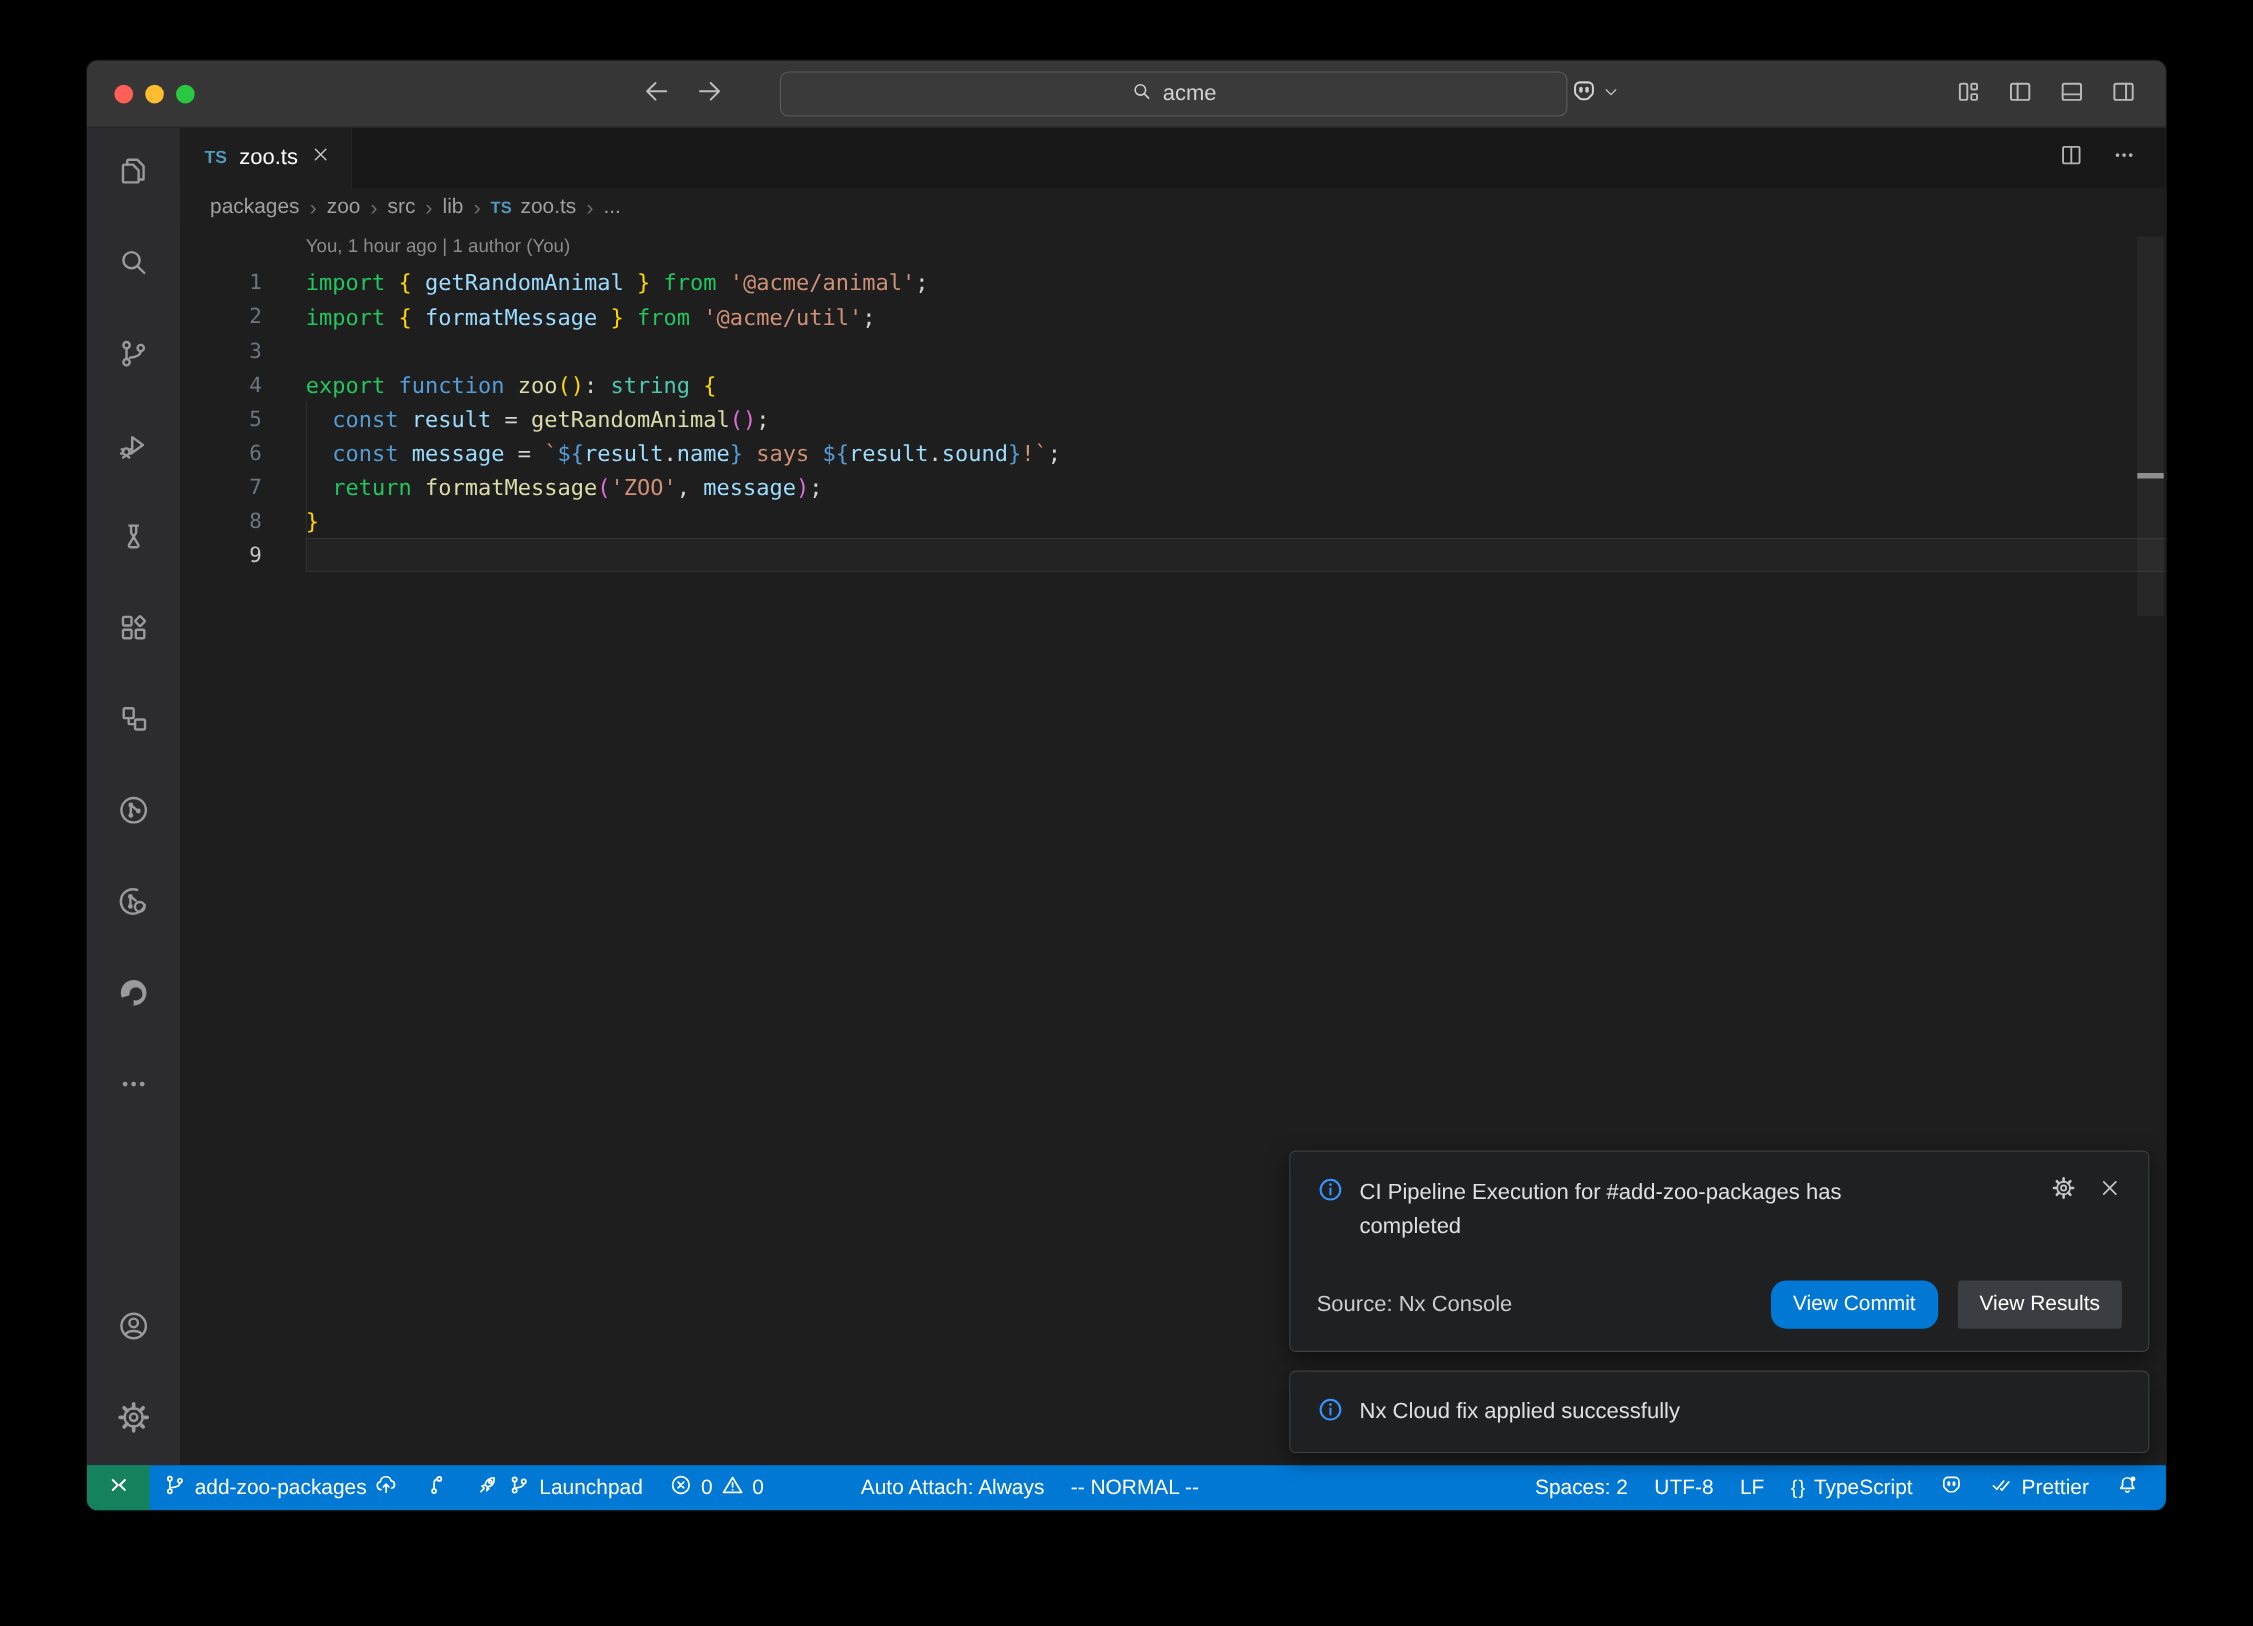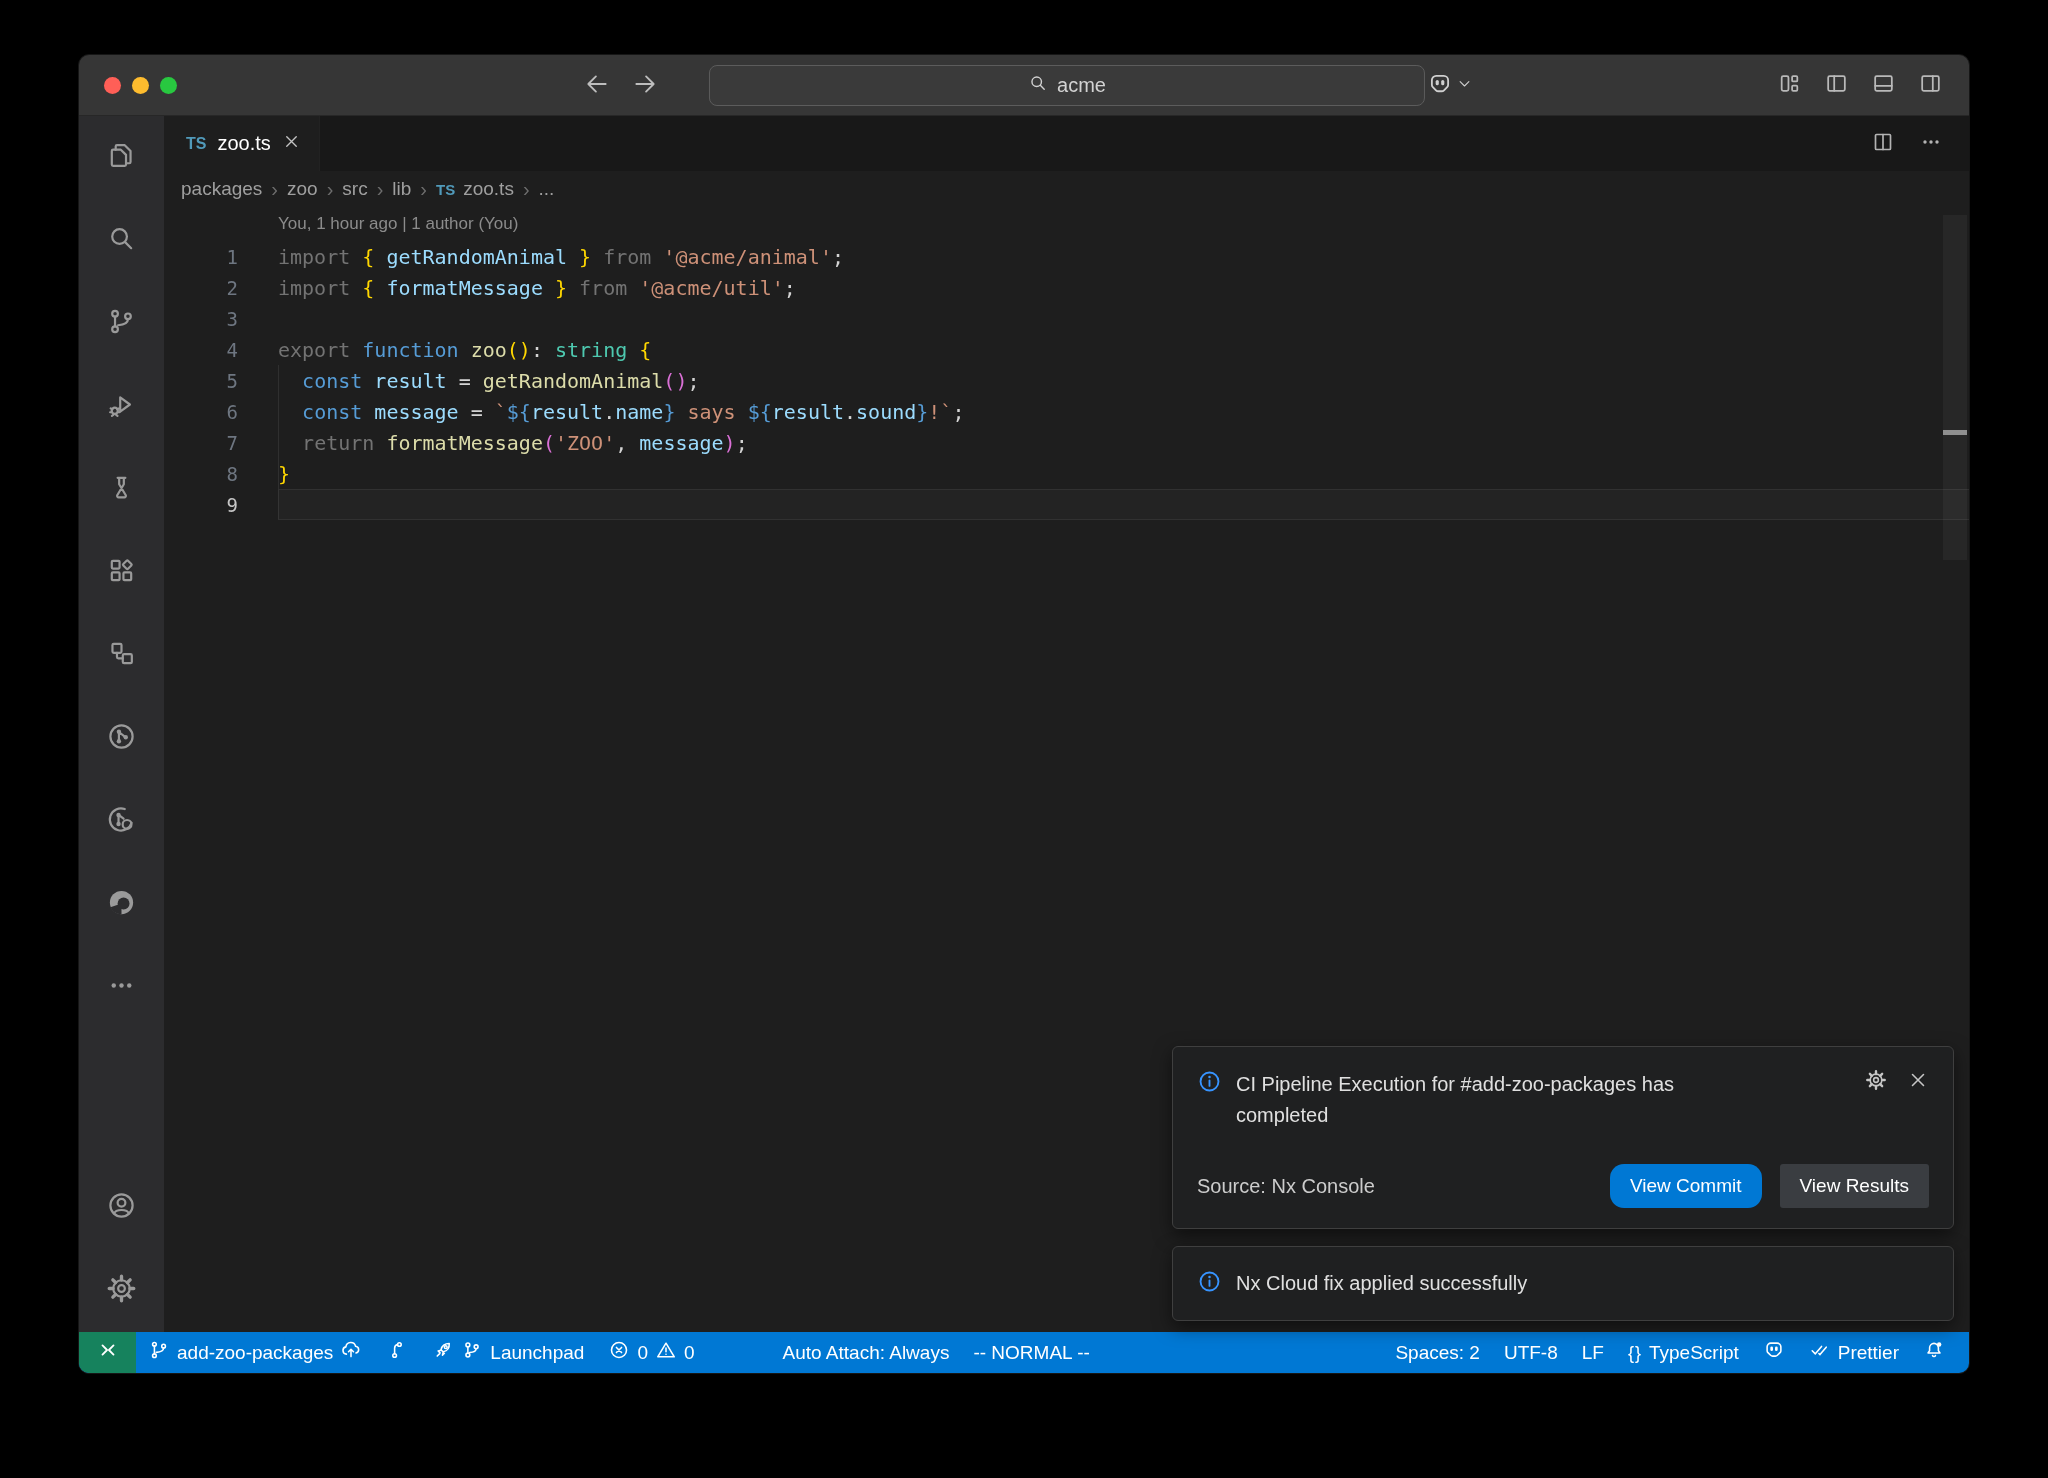--- a/index.html
+++ b/index.html
@@ -37,40 +37,40 @@
   .ab-item svg { width:31px; height:31px; }
 
   .editor-col { flex:1; display:flex; flex-direction:column; min-width:0; background:#1e1e1e; }
   .tabbar { height:55px; flex:0 0 55px; background:#181818; display:flex; align-items:stretch; }
   .tab { display:flex; align-items:center; gap:11px; padding:0 18px 0 22px; background:#1e1e1e; color:#fff; font-size:20px; border-right:1px solid #222; }
   .tab-badge { font-weight:bold; font-size:16px; }
   .tab-close svg { width:19px; height:19px; color:#c4c4c4; }
   .tab-actions { margin-left:auto; display:flex; align-items:center; gap:24px; padding-right:26px; color:#b3b3b3; }
   .tab-actions svg { width:24px; height:24px; }
 
-  .breadcrumbs { height:36px; flex:0 0 36px; display:flex; align-items:center; padding-left:17px; gap:9px;
+  .breadcrumbs { height:36px; flex:0 0 36px; display:flex; align-items:center; padding-left:27px; gap:9px;
                  color:#9f9f9f; font-size:19px; background:#1e1e1e; }
   .bc-sep { color:#6d6d6d; font-size:20px; }
   .bc-badge { font-weight:bold; font-size:15px; }
   .bc-file { display:flex; gap:8px; align-items:center; }
 
   .editor-content { position:relative; flex:1; overflow:hidden; font-family:"DejaVu Sans Mono","Liberation Mono",monospace; font-size:20px; }
   .blame { height:34px; display:flex; align-items:center; padding-left:114px; color:#8b8b8b;
            font-family:"Liberation Sans",sans-serif; font-size:17px; }
   .line { height:31px; display:flex; align-items:center; position:relative; white-space:pre; }
   .ln { width:74px; flex:0 0 74px; text-align:right; color:#6e7681; font-size:19px; }
   .lc { padding-left:40px; }
   .line.current .ln { color:#c6c6c6; }
   .line.current::before { content:""; position:absolute; left:114px; right:0; top:0; bottom:0;
            background:rgba(255,255,255,.025); border-top:1px solid #313131; border-bottom:1px solid #313131; border-left:1px solid #343434; }
   .indent-guide { position:absolute; left:114px; top:158px; width:1px; height:124px; background:#2f2f2f; }
   .scroll-thumb { position:absolute; right:2px; top:8px; width:24px; height:345px; background:rgba(255,255,255,.045); }
   .ruler-dash { position:absolute; right:2px; top:223px; width:24px; height:5px; background:#8f8f8f; }
 
-  .tok-keyword{color:#737373}.tok-keyword2{color:#569CD6}.tok-type{color:#4EC9B0}.tok-func{color:#DCDCAA}
+  .tok-keyword{color:#22c55e}.tok-keyword2{color:#569CD6}.tok-type{color:#4EC9B0}.tok-func{color:#DCDCAA}
   .tok-var{color:#9CDCFE}.tok-string{color:#CE9178}.tok-bracket1{color:#FFD700}.tok-bracket2{color:#DA70D6}
   .tok-text{color:#D4D4D4}.tok-interp{color:#569CD6}
 
   
   .notifications { position:absolute; right:15px; top:991px; width:782px; display:flex; flex-direction:column; gap:17px; }
   .toast { background:#1f2021; border:1px solid #3f3f3f; border-radius:6px; box-shadow:0 6px 18px rgba(0,0,0,.5); color:#dddddd; }
   .toast-1 { height:183px; padding:22px 24px 20px 24px; display:flex; flex-direction:column; }
   .toast-head { display:flex; align-items:flex-start; }
   .info-badge svg { width:25px; height:25px; }
   .toast-msg { flex:1; margin:0 14px; max-width:500px; font-size:20px; line-height:31px; color:#e0e0e0; }

